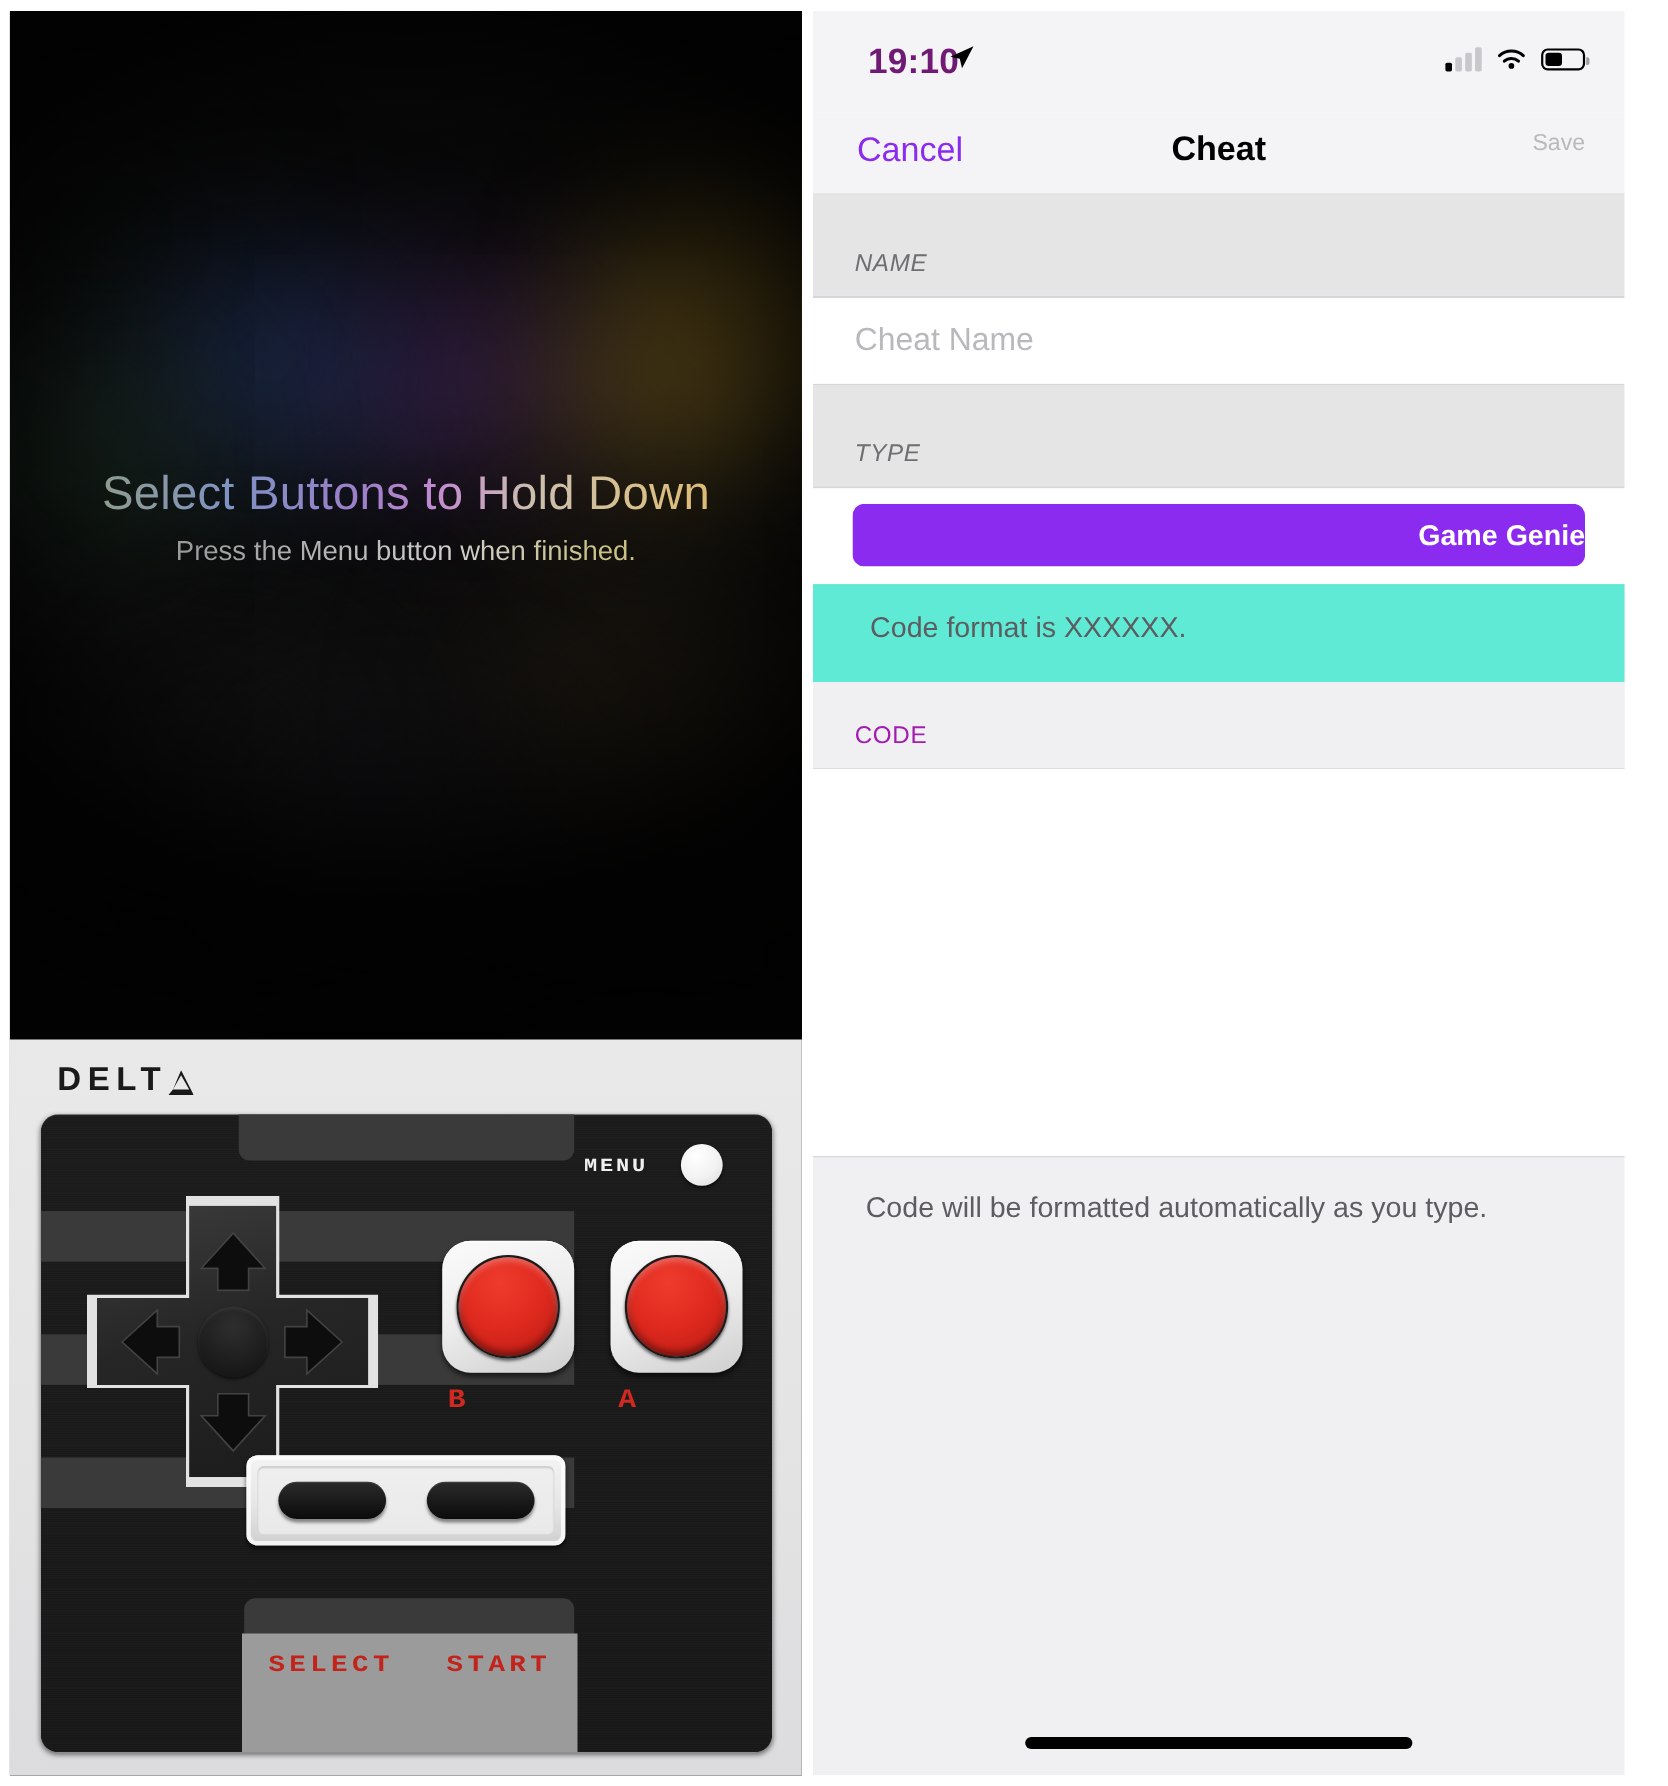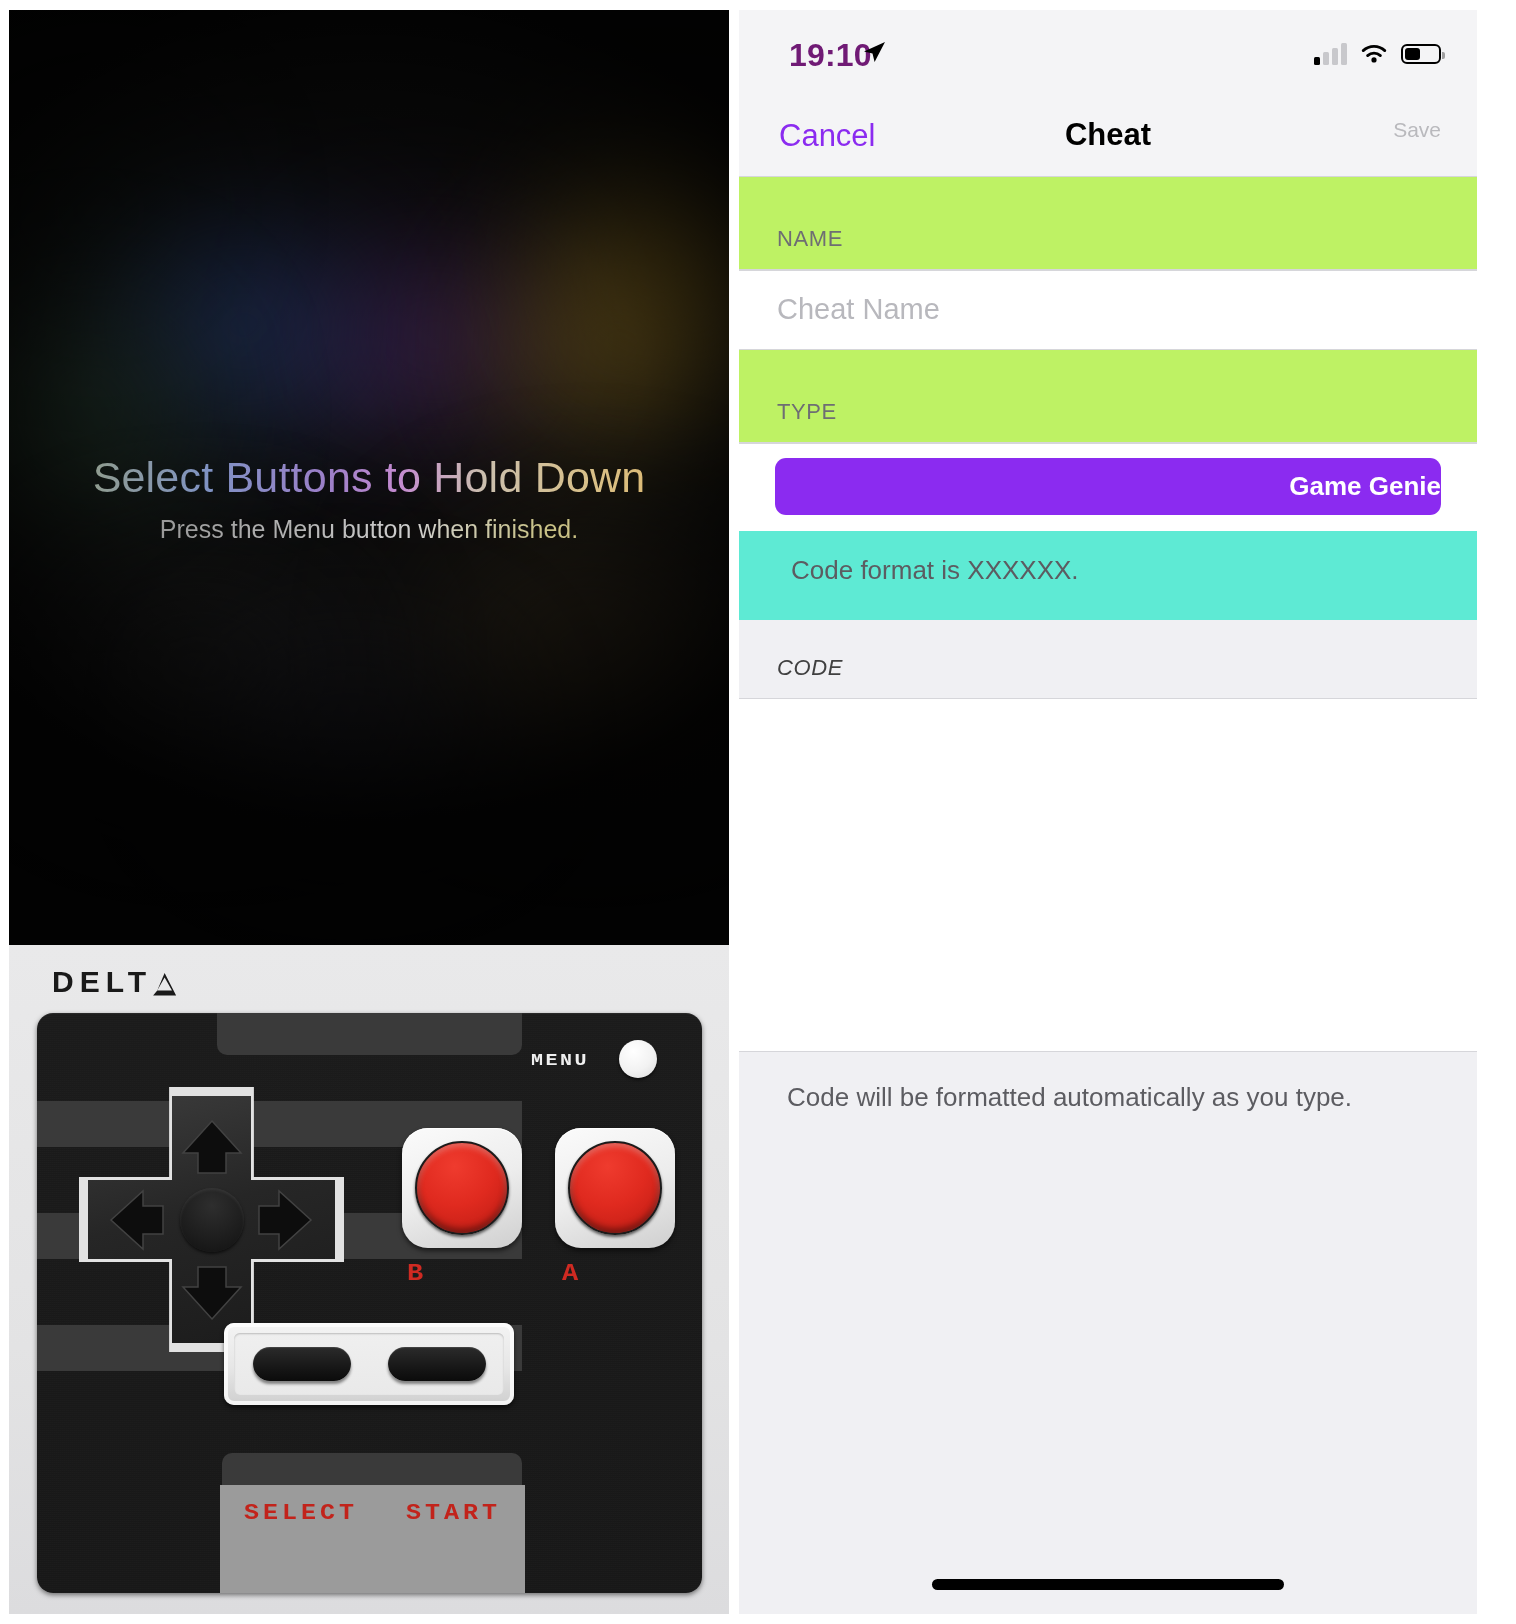--- a/index.html
+++ b/index.html
@@ -21,21 +21,21 @@
   .b4{ left:-20px; top:300px;  width:200px; height:200px; background:#2b4a33; }
   .b5{ left:40px;  top:560px;  width:300px; height:190px; background:#232323; }
   .b6{ left:420px; top:520px;  width:320px; height:230px; background:#3a2f1c; }
   .b7{ left:210px; top:640px;  width:260px; height:160px; background:#20202a; }
   .b8{ left:560px; top:160px;  width:190px; height:180px; background:#8a6a18; }
   .b9{ left:0px;   top:120px;  width:180px; height:160px; background:#101810; }
 
   .vignette{ position:absolute; inset:0;
       background:radial-gradient(ellipse 70% 45% at 50% 42%, rgba(0,0,0,0) 0%, rgba(0,0,0,.35) 55%, rgba(0,0,0,.88) 100%); }
 
-  .overlay-text{ position:absolute; left:0; right:0; top:415px; text-align:center;margin-top:28px; }
+  .overlay-text{ position:absolute; left:0; right:0; top:415px; text-align:center; }
   .headline{
     font-size:43px; font-weight:400; letter-spacing:.2px; line-height:1.12;
     background:linear-gradient(90deg,#8f9c90 0%, #8f9c90 12%, #7f92c4 28%, #9b7fc8 44%, #c38ad0 54%, #cbbfae 66%, #d8c08a 80%, #e0b45e 100%);
     -webkit-background-clip:text; background-clip:text; color:transparent;
   }
   .subline{
     margin-top:14px; font-size:25px; font-weight:400;
     background:linear-gradient(90deg,#8d8d8d 0%, #9a9a9a 22%, #b7b7b7 42%, #cfcfcf 56%, #c9c287 74%, #d6c07d 100%);
     -webkit-background-clip:text; background-clip:text; color:transparent;
   }
@@ -140,39 +140,39 @@
   .batt:after{ content:""; position:absolute; right:-6px; top:6px; width:3px; height:7px;
      background:rgba(0,0,0,.35); border-radius:0 2px 2px 0; }
   .batt i{ position:absolute; left:2px; top:2px; bottom:2px; width:42%; background:#000; border-radius:3px; }
 
   .navbar{ position:relative; height:75px; background:#f4f4f6; border-bottom:1.5px solid #d6d6da; }
   .nav-cancel{ position:absolute; left:40px; top:16px; font-size:31px; color:#8b2bf0; }
   .nav-title{ position:absolute; left:0; right:0; top:15px; text-align:center; font-size:31px; font-weight:700; color:#000; }
   .nav-save{ position:absolute; right:36px; top:16px; font-size:21px; color:#b9b9bd; }
 
   .form{ background:#ffffff; }
-  .sec-header{ background:#bef264; position:relative; }
+  .sec-header{ background:#e5e5e5; position:relative;font-style:italic; }
   .sec-header .lbl{ position:absolute; left:38px; bottom:17px; font-size:22px; color:#6e6e73; letter-spacing:.6px; }
   .hairline{ height:1.5px; background:#d6d6da; }
 
   .field-row{ height:78px; background:#ffffff; display:flex; align-items:center; padding-left:38px; }
   .field-row input{ border:none; outline:none; font-size:29px; color:#000; width:100%;
      font-family:"Liberation Sans", sans-serif; background:transparent; }
   .field-row input::placeholder{ color:#b8b8bd; }
 
   .seg-wrap{ background:#ffffff; padding:14px 36px 16px 36px; }
   .seg{ display:flex; border-radius:11px; overflow:hidden; }
   .seg-item{ flex:1; text-align:right; padding:13px 0; font-size:26px; font-weight:700; color:#fff;
      background:#8b2bf0; }
 
   .note{ background:#5eead4; padding:24px 0 0 52px; font-size:26px; color:#5c5c61; }
   .note-block{ background:#f0f0f3; }
 
   .code-hdr{ background:#f0f0f3; position:relative; height:78px; }
-  .code-hdr .lbl{ position:absolute; left:38px; bottom:17px; font-size:22px; color:#404040; letter-spacing:.6px;font-style:italic; }
+  .code-hdr .lbl{ position:absolute; left:38px; bottom:17px; font-size:22px; color:#a21caf; letter-spacing:.6px; }
 
   .code-area{ background:#ffffff; height:352px; }
 
   .footer-note{ background:#f0f0f3; border-top:1.5px solid #d6d6da; padding:30px 0 0 48px;
      font-size:26px; color:#5c5c61; height:100%; }
   .footer-fill{ flex:1; background:#f0f0f3; position:relative; }
 
   .home-indicator{ position:absolute; left:50%; bottom:24px; transform:translateX(-50%);
      width:352px; height:11px; border-radius:6px; background:#000; }
 

